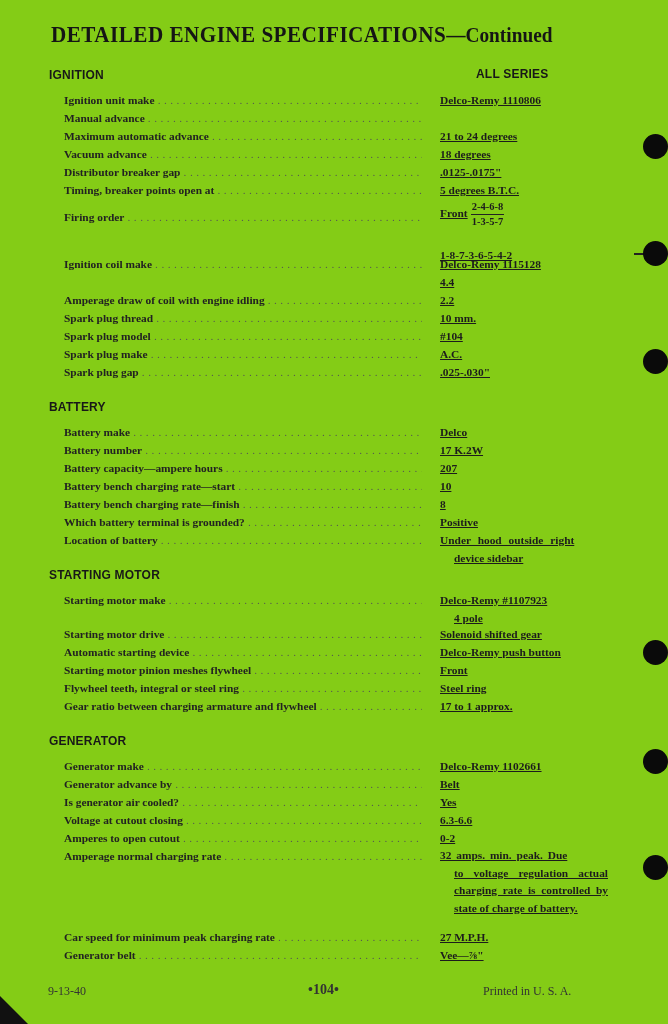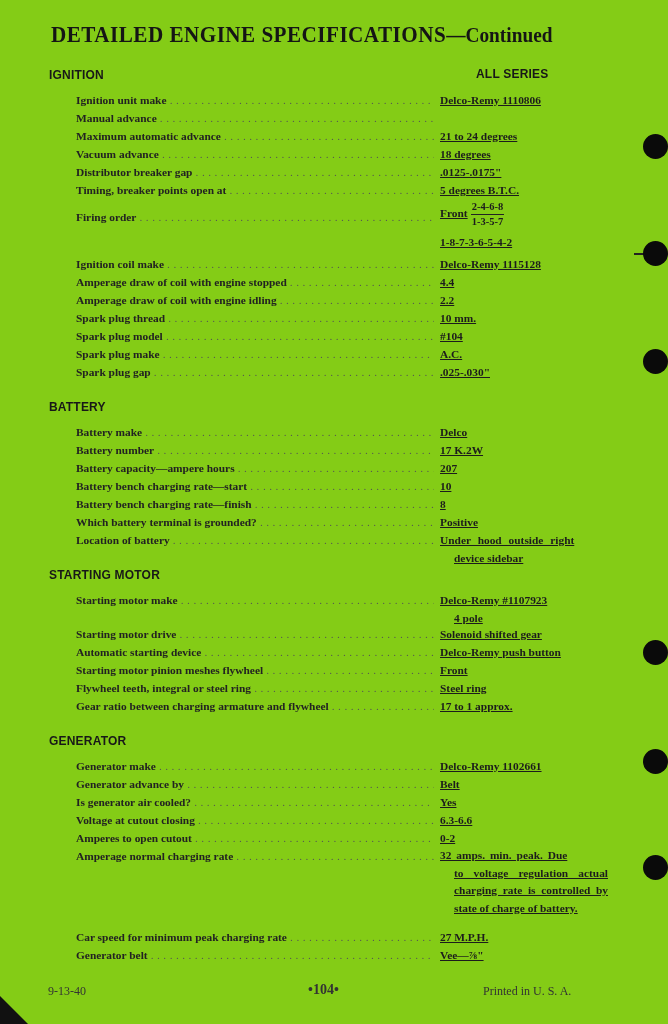--- a/index.html
+++ b/index.html
@@ -43,21 +43,21 @@
     .series-head {
       position: absolute; left: 476px; top: 67px;
       font-family: "Liberation Sans", "DejaVu Sans", sans-serif; font-weight: bold;
       font-size: 12px; letter-spacing: 0.2px; color: #181818;
     }
     .row {
       position: absolute; left: 64px; width: 545px; height: 18px;
       font-size: 11.4px; font-weight: bold; line-height: 18px;
     }
     .row .label {
-      position: absolute; left: 12px; top: 0; width: 358px; height: 18px;
+      position: absolute; left: 0; top: 0; width: 358px; height: 18px;
       overflow: hidden; white-space: nowrap; color: #222;
     }
     .row .label::after {
       content: " . . . . . . . . . . . . . . . . . . . . . . . . . . . . . . . . . . . . . . . . . . . . . . . . . . . . . . . . . . . . . . . . . . . . . . . . . . .";
       font-weight: normal; color: #555; letter-spacing: 0.3px;
     }
     .row .value {
       position: absolute; left: 376px; top: 0; width: 168px;
       white-space: nowrap; color: #1c1c1c; text-decoration: underline;
     }
@@ -113,29 +113,28 @@
       <span class="value">.0125-.0175"</span>
     </div>
   <div class="row" style="top:181px">
       <span class="label">Timing, breaker points open at</span>
       <span class="value">5 degrees B.T.C.</span>
     </div>
   <div class="row" style="top:208px; height:46px">
     <span class="label">Firing order</span>
     <span class="value" style="top:-8px; line-height:16px">
       <span>Front</span><span class="frac"><span class="num">2-4-6-8</span><span class="den">1-3-5-7</span></span>
-      <span style="display:block; margin-top:5px">1-8-7-3-6-5-4-2</span>
+      <span style="display:block; margin-top:18px">1-8-7-3-6-5-4-2</span>
     </span>
   </div>
   <div class="row" style="top:255px">
       <span class="label">Ignition coil make</span>
       <span class="value">Delco-Remy 1115128</span>
     </div>
   <div class="row" style="top:273px">
-      <span class="label">Amperage draw of coil with engine stopped</span>
       <span class="value">4.4</span>
     </div>
   <div class="row" style="top:291px">
       <span class="label">Amperage draw of coil with engine idling</span>
       <span class="value">2.2</span>
     </div>
   <div class="row" style="top:309px">
       <span class="label">Spark plug thread</span>
       <span class="value">10 mm.</span>
     </div>

